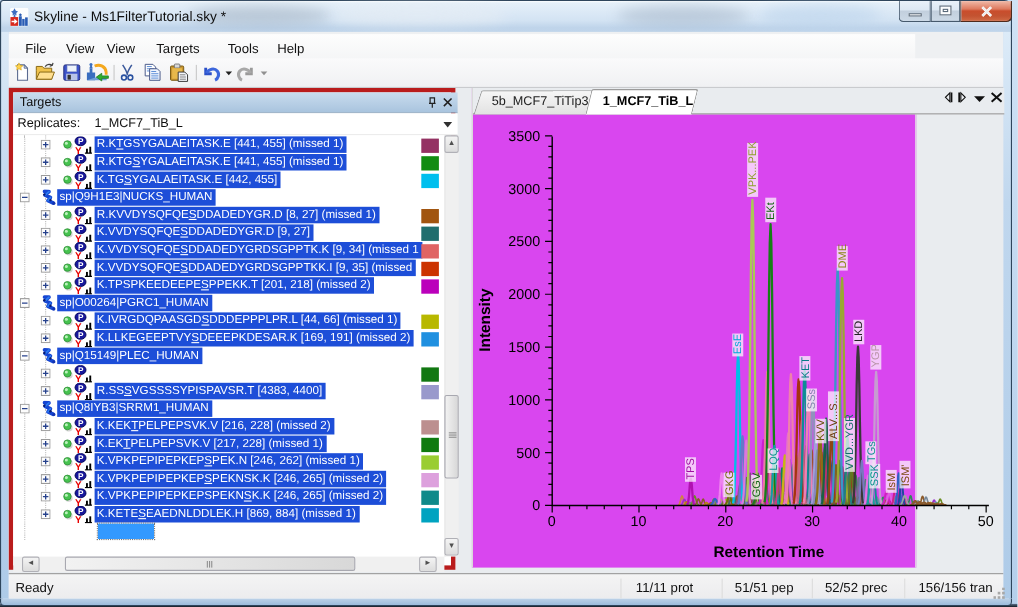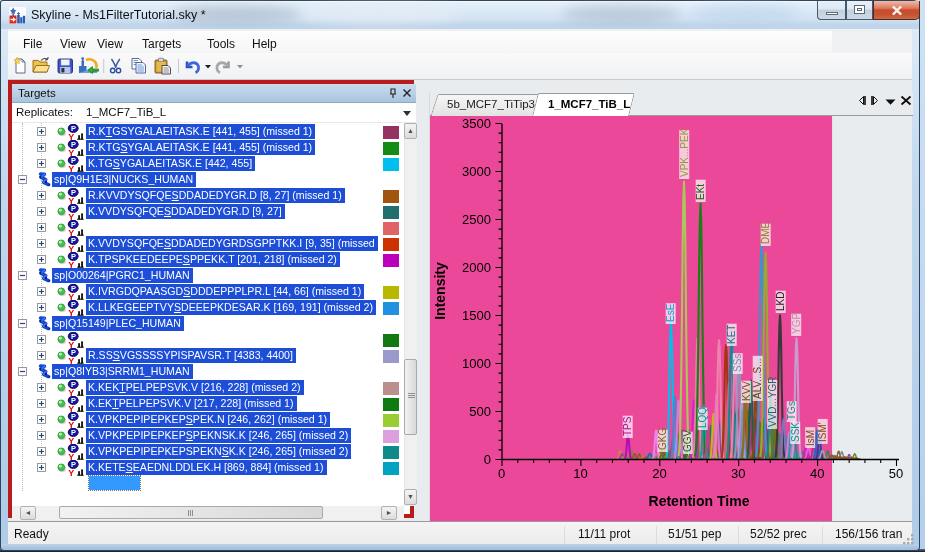--- a/index.html
+++ b/index.html
@@ -24,21 +24,21 @@
 #repl{position:absolute;left:0;top:19px;width:404px;height:20px;background:#fff;font-size:11.5px;color:#101010;border-bottom:1px solid #e8e8e8}
 #tree{position:absolute;left:0;top:39px;width:392px;height:383px;background:#fff;overflow:hidden}
 .trow{position:absolute;left:0;width:392px;height:16px;font-size:10.6px}
 .sel{position:absolute;top:0px;height:15px;background:#1d4ed8;color:#fff;white-space:nowrap;padding:1px 3px 0 2px;max-width:318px;overflow:hidden}
 .sw{position:absolute;left:371px;top:2px;width:16px;height:12.5px}
 u{text-decoration:underline}
 .vscroll{position:absolute;left:392px;top:39px;width:13px;height:383px;background:#f0f0f0;border-left:1px solid #e6e6e6}
 .hscroll{position:absolute;left:0;top:422px;width:392px;height:14px;background:#f0f0f0}
 .sbtn{position:absolute;background:linear-gradient(180deg,#f4f4f4,#dcdcdc);border:1px solid #b0b0b6;border-radius:2px;color:#505050;font-size:7px;text-align:center}
 .thumb{position:absolute;background:linear-gradient(90deg,#f2f2f2,#d8d8d8);border:1px solid #a8a8b0;border-radius:2px}
-#cpanel{position:absolute;left:421px;top:12px;width:404px;height:436px;background:#ec4899;border-left:1px solid #d9d9d9;border-right:1px solid #e4e4e4}
+#cpanel{position:absolute;left:421px;top:0;width:404px;height:436px;background:#d946ef;border-left:1px solid #d9d9d9;border-right:1px solid #e4e4e4}
 .tabbar{position:absolute;left:0;top:0;width:483px;height:24px;background:#e9ecef;border-bottom:1px solid #9b9b9b}
 .tab1{position:absolute;left:4px;top:2px;width:104px;height:22px;background:linear-gradient(180deg,#f6f6f6,#e2e2e2);border:1px solid #9b9b9b;border-bottom:none;transform:skewX(-18deg);border-radius:2px 0 0 0}
 .tab2{position:absolute;left:105px;top:1px;width:97px;height:23px;background:#fff;border:1px solid #9b9b9b;border-bottom:none;transform:skewX(-14deg);border-radius:2px 2px 0 0}
 </style></head><body>
 <div id="deskR"></div>
 <div style="position:absolute;left:0;top:549px;width:925px;height:3px;background:linear-gradient(180deg,#5a6f87,#10161e)"></div>
 <div id="titlebar">
  <div class="blob" style="left:170px;top:4px;width:130px;height:18px;background:#93a2b2;opacity:.45"></div>
  <div class="blob" style="left:300px;top:3px;width:160px;height:20px;background:#e8eef4;opacity:.6"></div>
  <div class="blob" style="left:560px;top:4px;width:120px;height:18px;background:#8fa0b4;opacity:.4"></div>
@@ -282,20 +282,21 @@
                 <circle cx="4.3" cy="4.3" r="3.4" fill="none" stroke="#2f8f37" stroke-width="0.7"></circle>
               </svg></span>
             <span style="position:absolute;left:55px;top:0px;line-height:0"><svg width="17" height="16" viewBox="0 0 17 16">
                 <ellipse cx="6.2" cy="4.3" rx="5" ry="4.2" fill="#17179c" stroke="#000052" stroke-width="0.8"></ellipse>
                 <text x="6.4" y="7.2" font-size="7.5" font-weight="bold" fill="#fff" text-anchor="middle">P</text>
                 <text x="4.2" y="15.6" font-size="9" font-weight="bold" fill="#e80000" text-anchor="middle" font-family="Liberation Serif,serif">Y</text>
                 <path d="M10.2 15.2 L16.6 15.2" stroke="#000" stroke-width="1.1"></path>
                 <rect x="11.2" y="11.2" width="1.7" height="4" fill="#000"></rect>
                 <rect x="14.2" y="9.4" width="1.7" height="5.8" fill="#000"></rect>
               </svg></span>
+            <span class="sel" style="left:74px">K.VVDYSQFQE<u>S</u>DDADEDYGRDSGPPTK.K [9, 34] (missed 1</span>
             <span class="sw" style="background:#e06464"></span>
           </div>
           <div class="trow" style="top:113px">
             <svg style="position:absolute;left:25px;top:3px" width="9" height="9" viewBox="0 0 9 9">
               <rect x="0.5" y="0.5" width="8" height="8" fill="#fdfdfd" stroke="#9a9a9a"></rect>
               <path d="M2 4.5 L7 4.5 M4.5 2 L4.5 7" stroke="#26418c" stroke-width="1.2"></path>
             </svg>
             <span style="position:absolute;left:45px;top:3px;line-height:0"><svg width="10" height="10" viewBox="0 0 10 10">
                 <ellipse cx="5.4" cy="5.8" rx="3.6" ry="3.4" fill="#999" opacity="0.45"></ellipse>
                 <circle cx="4.3" cy="4.3" r="3.4" fill="#46c24f"></circle>

